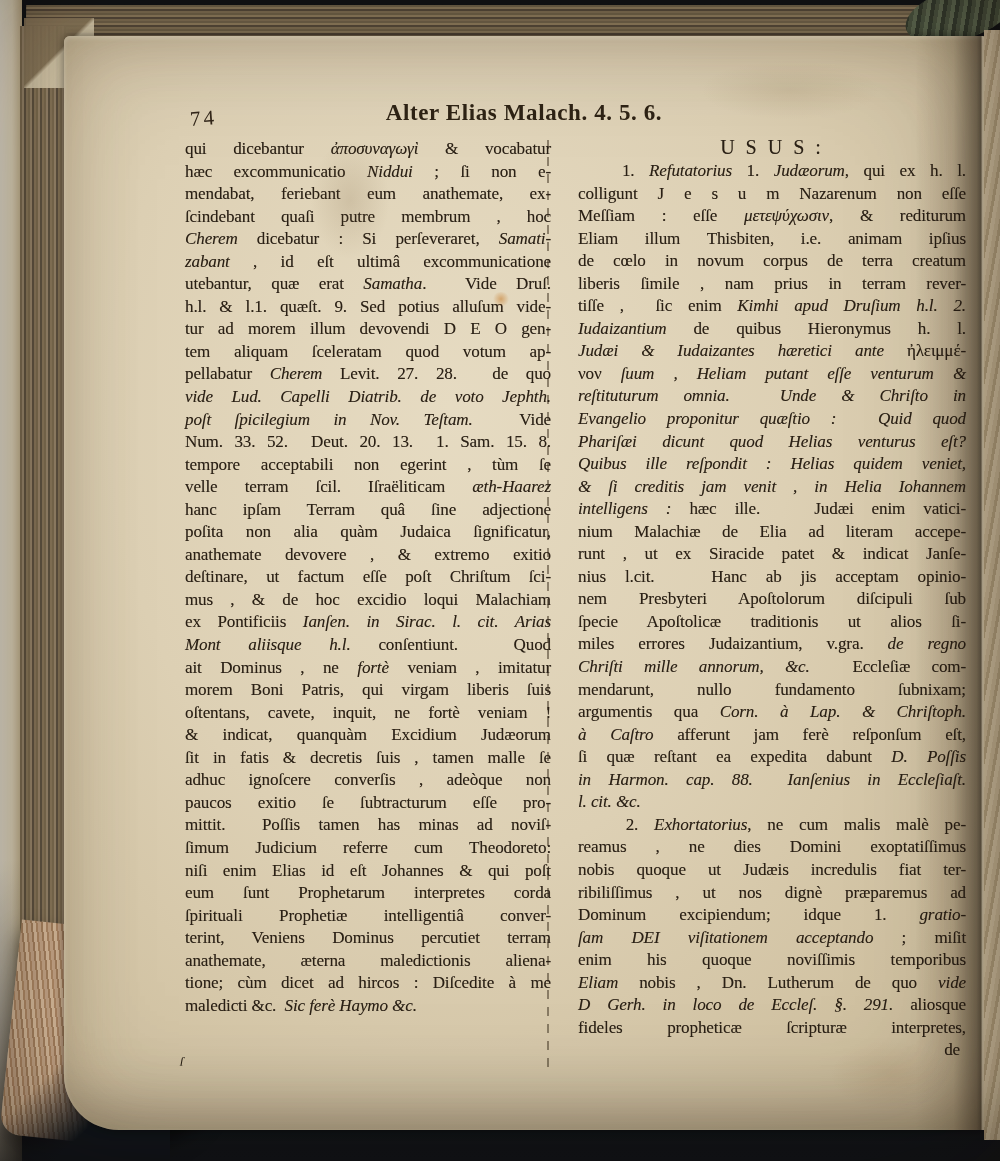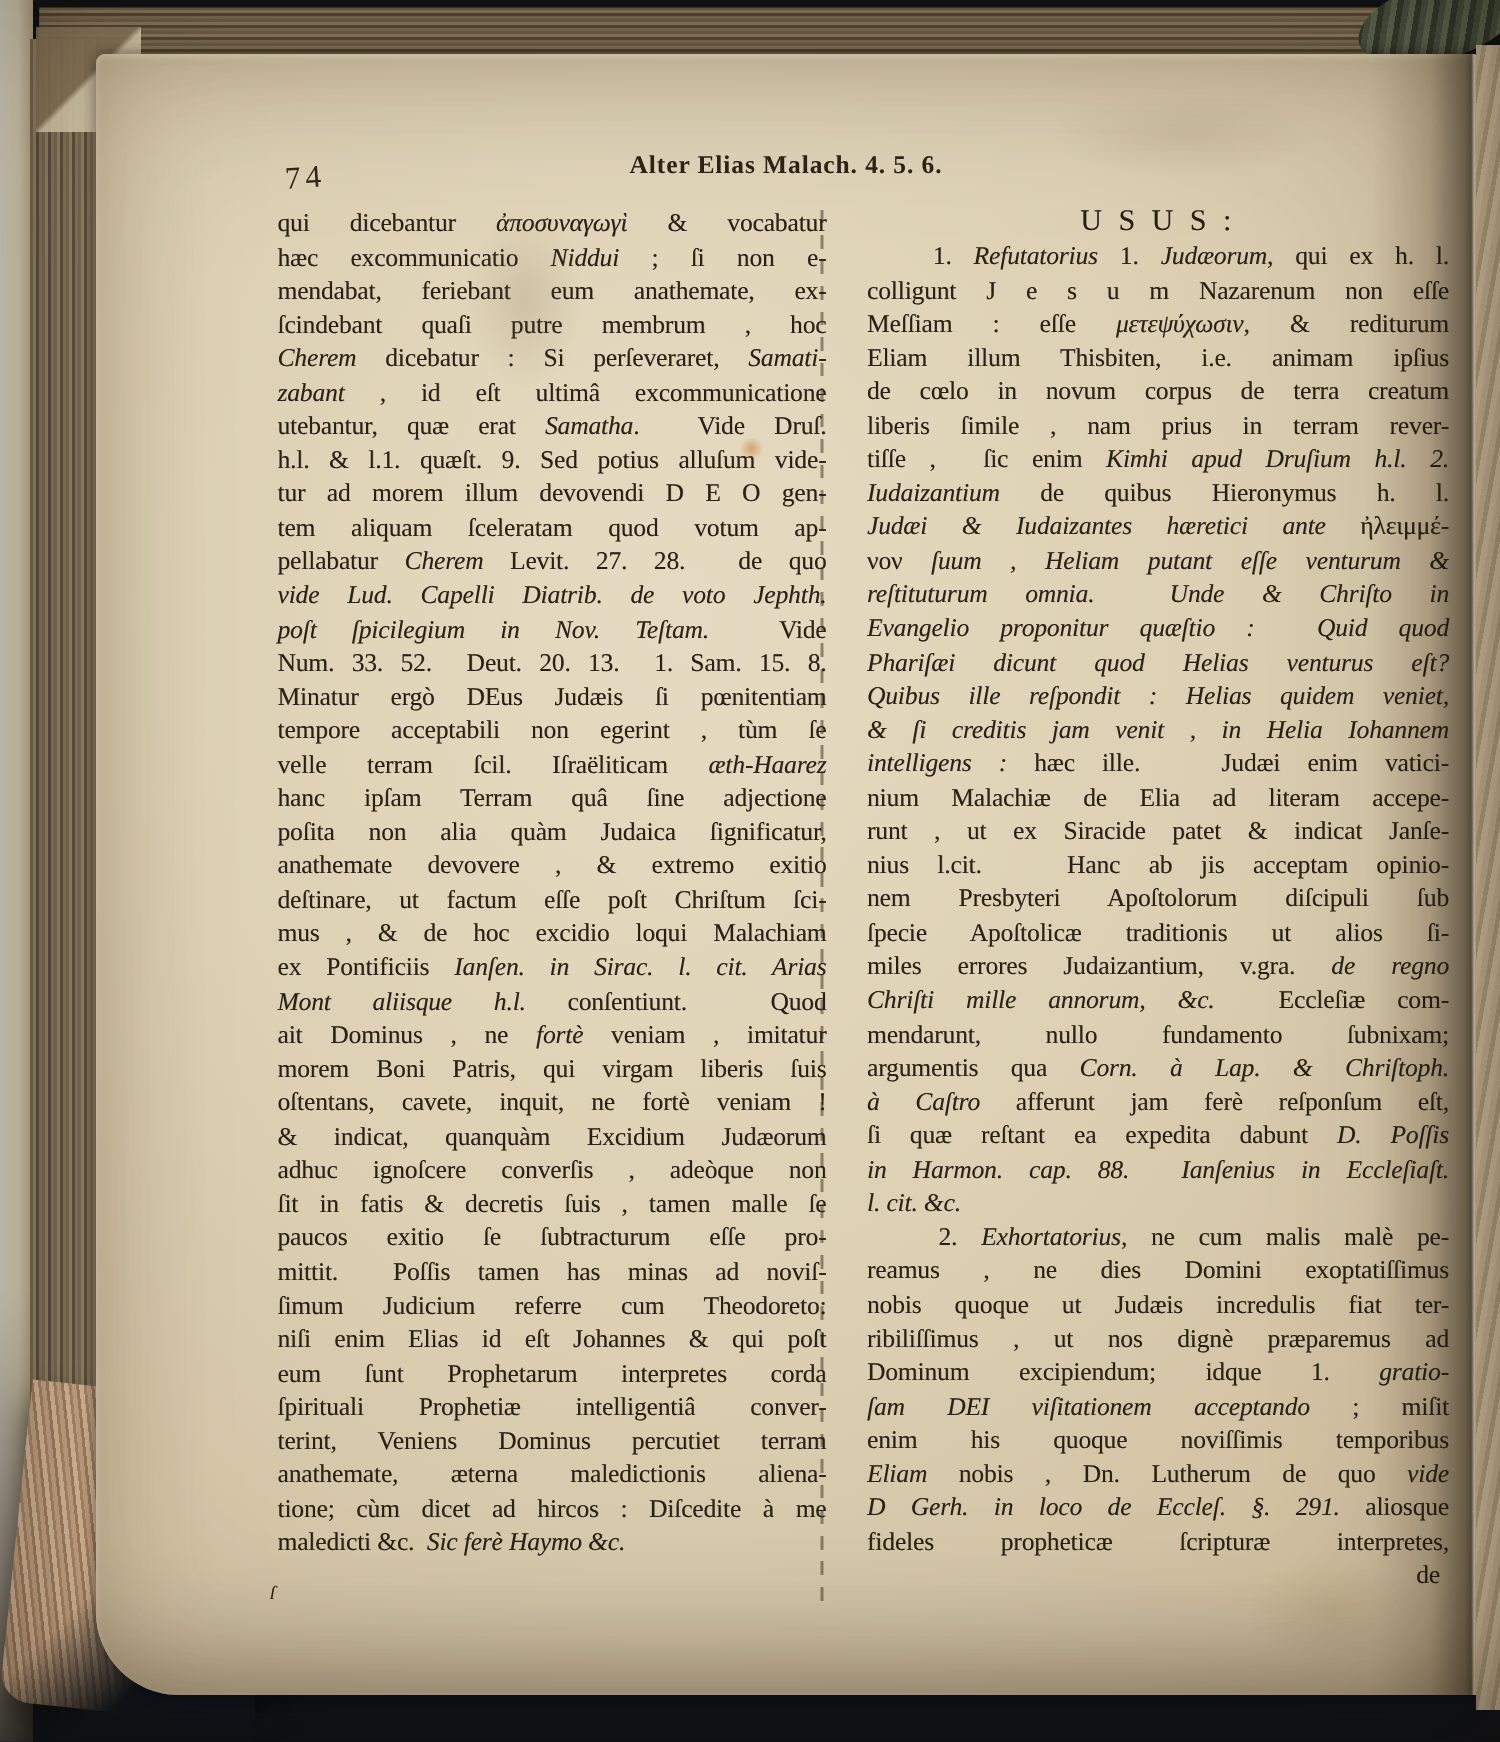--- a/index.html
+++ b/index.html
@@ -46,21 +46,21 @@
   .stain{position:absolute;border-radius:50%;pointer-events:none;}
   .stain.s1{left:492px;top:292px;width:18px;height:14px;background:radial-gradient(circle,rgba(198,122,40,.55),rgba(198,122,40,0) 70%);}
   .stain.s2{left:310px;top:140px;width:80px;height:120px;background:radial-gradient(ellipse,rgba(110,85,50,.16),rgba(110,85,50,0) 70%);}
   .stain.s3{left:830px;top:1040px;width:120px;height:70px;background:radial-gradient(ellipse,rgba(140,105,60,.14),rgba(140,105,60,0) 70%);}
   .stain.s4{left:700px;top:60px;width:180px;height:60px;background:radial-gradient(ellipse,rgba(120,95,55,.12),rgba(120,95,55,0) 70%);}
   
   .content{position:absolute;left:0;top:0;width:100%;height:100%;color:#2a2015;}
   .pagenum{position:absolute;left:126px;top:70px;font-size:21px;letter-spacing:3px;
          color:#33271a;transform:rotate(-4deg);}
   .runtitle{position:absolute;left:160px;top:64px;width:600px;text-align:center;
-         font-size:17px;font-weight:bold;letter-spacing:.6px;color:#2e2315;}
+         font-size:23px;font-weight:bold;letter-spacing:.6px;color:#2e2315;}
   .col{position:absolute;font-size:17px;line-height:22.55px;letter-spacing:-0.1px;}
   .col-left{left:121px;top:102px;width:366px;}
   .col-right{left:514px;top:99px;width:388px;}
   .line{white-space:pre-wrap;text-align:justify;text-align-last:justify;
          text-shadow:.25px .25px 0 rgba(42,32,21,.35);}
   .line.nj{text-align-last:left;}
   .line i{font-style:italic;}
   .usus-heading{text-align:center;font-size:20px;letter-spacing:3px;line-height:24px;
          margin-bottom:1px;color:#2a2015;text-shadow:.25px .25px 0 rgba(42,32,21,.35);}
   .catchword{text-align:right;padding-right:6px;font-size:17px;line-height:22.55px;
@@ -99,36 +99,35 @@
           <div class="line"><i>Cherem</i> dicebatur : Si perſeveraret, <i>Samati-</i></div>
           <div class="line"><i>zabant</i> , id eſt ultimâ excommunicatione</div>
           <div class="line">utebantur, quæ erat <i>Samatha</i>.  Vide Druſ.</div>
           <div class="line">h.l. &amp; l.1. quæſt. 9. Sed potius alluſum vide-</div>
           <div class="line">tur ad morem illum devovendi D E O gen-</div>
           <div class="line">tem aliquam ſceleratam quod votum ap-</div>
           <div class="line">pellabatur <i>Cherem</i> Levit. 27. 28.  de quo</div>
           <div class="line"><i>vide Lud. Capelli Diatrib. de voto Jephth.</i></div>
           <div class="line"><i>poſt ſpicilegium in Nov. Teſtam.</i>  Vide</div>
           <div class="line">Num. 33. 52.  Deut. 20. 13.  1. Sam. 15. 8.</div>
-          <div class="line">Minatur ergò DEus Judæis ſi pœnitentiam</div>
           <div class="line">tempore acceptabili non egerint , tùm ſe</div>
           <div class="line">velle terram ſcil. Iſraëliticam <i>æth-Haarez</i></div>
           <div class="line">hanc ipſam Terram quâ ſine adjectione</div>
           <div class="line">poſita non alia quàm Judaica ſignificatur,</div>
           <div class="line">anathemate devovere , &amp; extremo exitio</div>
           <div class="line">deſtinare, ut factum eſſe poſt Chriſtum ſci-</div>
           <div class="line">mus , &amp; de hoc excidio loqui Malachiam</div>
           <div class="line">ex Pontificiis <i>Ianſen. in Sirac. l. cit. Arias</i></div>
           <div class="line"><i>Mont aliisque h.l.</i> conſentiunt.  Quod</div>
           <div class="line">ait Dominus , ne <i>fortè</i> veniam , imitatur</div>
           <div class="line">morem Boni Patris, qui virgam liberis ſuis</div>
           <div class="line">oſtentans, cavete, inquit, ne fortè veniam !</div>
           <div class="line">&amp; indicat, quanquàm Excidium Judæorum</div>
+          <div class="line">ſit in fatis &amp; decretis ſuis , tamen malle ſe</div>
           <div class="line">adhuc ignoſcere converſis , adeòque non</div>
-          <div class="line">ſit in fatis &amp; decretis ſuis , tamen malle ſe</div>
           <div class="line">paucos exitio ſe ſubtracturum eſſe pro-</div>
           <div class="line">mittit.  Poſſis tamen has minas ad noviſ-</div>
           <div class="line">ſimum Judicium referre cum Theodoreto:</div>
           <div class="line">niſi enim Elias id eſt Johannes &amp; qui poſt</div>
           <div class="line">eum ſunt Prophetarum interpretes corda</div>
           <div class="line">ſpirituali Prophetiæ intelligentiâ conver-</div>
           <div class="line">terint, Veniens Dominus percutiet terram</div>
           <div class="line">anathemate, æterna maledictionis aliena-</div>
           <div class="line">tione; cùm dicet ad hircos : Diſcedite à me</div>
           <div class="line nj">maledicti &amp;c.  <i>Sic ferè Haymo &amp;c.</i></div>

